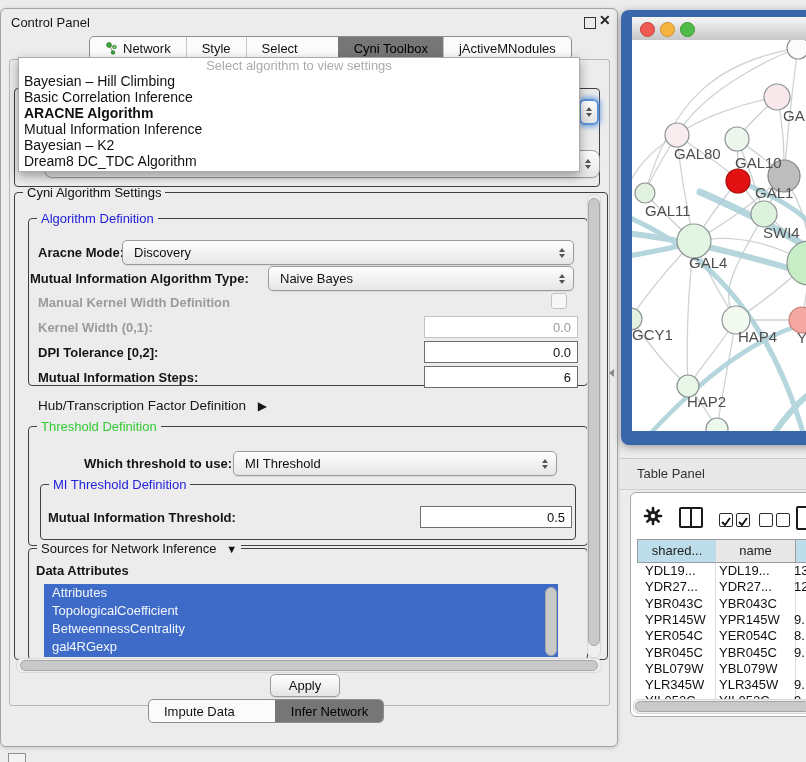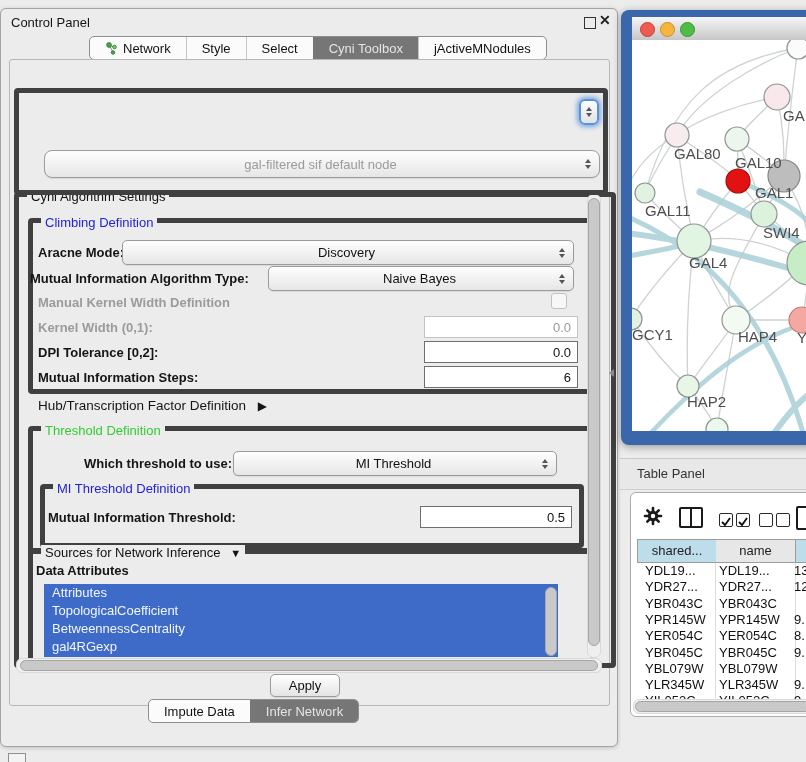--- a/index.html
+++ b/index.html
@@ -7,32 +7,32 @@
          font-family:"Liberation Sans",sans-serif;color:#111;}
   .abs{position:absolute;}
   .lbl{position:absolute;font-size:13px;white-space:nowrap;color:#151515;}
   .b{font-weight:bold;}
   .dis{color:#9B9B9B;}
   
   .win{position:absolute;background:#ECECEC;border:1px solid #A3A3A3;border-radius:6px;
        box-shadow:0 1px 4px rgba(0,0,0,.18);}
   .frame{position:absolute;border:1px solid #B7B7B7;border-radius:3px;}
   
-  .grp{position:absolute;border:5px solid #404040;border-radius:4px;}
+  .grp{position:absolute;border:1px solid #404040;border-radius:4px;}
   .gt{position:absolute;top:-8px;left:8px;background:#ECECEC;padding:0 4px;font-size:13px;white-space:nowrap;}
   
   .seg{position:absolute;display:flex;height:22px;border:1px solid #8E8E8E;border-radius:5px;
        background:#FBFBFB;overflow:hidden;align-items:stretch;}
   .sg{display:flex;align-items:center;padding:0 15px;font-size:13px;border-left:1px solid #C6C6C6;cursor:default;}
   .sg:first-child{border-left:none;}
-  .sg.sel{background:#767676;color:#e5e5e5;border-left-color:#767676;}
+  .sg.sel{background:#767676;color:#000000;border-left-color:#767676;margin-left:25px;}
   
   .combo{position:absolute;height:23px;border:1px solid #9B9B9B;border-radius:5px;
          background:linear-gradient(#FEFEFE,#E6E6E6);display:flex;align-items:center;
-         box-shadow:0 1px 1px rgba(0,0,0,.08);text-align:center;}
+         box-shadow:0 1px 1px rgba(0,0,0,.08);}
   .cv{font-size:13px;padding-left:11px;flex:1;white-space:nowrap;overflow:hidden;}
   .ar{display:flex;flex-direction:column;align-items:center;margin-right:8px;gap:2px;}
   .tu{width:0;height:0;border-left:3.5px solid transparent;border-right:3.5px solid transparent;border-bottom:4.5px solid #555;}
   .td{width:0;height:0;border-left:3.5px solid transparent;border-right:3.5px solid transparent;border-top:4.5px solid #555;}
   
   .fld{position:absolute;background:#FFF;border:1px solid #6E6E6E;font-size:13px;
        display:flex;align-items:center;justify-content:flex-end;padding-right:6px;}
   .fld.fdis{border-color:#C3C3C3;color:#9B9B9B;}
   
   #dd{position:absolute;left:18px;top:57px;width:560px;height:113px;background:#FFF;
@@ -116,27 +116,36 @@
         <span class="td"></span>
       </span>
   </div>
   <div class="abs" style="left:579px;top:99px;width:16px;height:22px;border:2px solid #5A92DC;border-radius:6px;
        background:linear-gradient(#FDFDFD,#E3E3E3);box-shadow:0 0 5px 2px rgba(90,146,220,.75);z-index:6;
        display:flex;flex-direction:column;align-items:center;justify-content:center;gap:2px;">
     <span class="tu"></span>
     <span class="td"></span>
   </div>
 
+  <div id="dd">
+    <div class="ddph">Select algorithm to view settings</div>
+    <div class="ddi">Bayesian – Hill Climbing</div>
+    <div class="ddi">Basic Correlation Inference</div>
+    <div class="ddi b">ARACNE Algorithm</div>
+    <div class="ddi">Mutual Information Inference</div>
+    <div class="ddi">Bayesian – K2</div>
+    <div class="ddi">Dream8 DC_TDC Algorithm</div>
+  </div>
 
   <div class="grp" style="left:14px;top:192px;width:592px;height:466px;">
     <span class="gt">Cyni Algorithm Settings</span>
   </div>
 
   <div class="grp" style="left:28px;top:218px;width:558px;height:166px;">
-    <span class="gt" style="color:#2222DD;">Climbing Definition</span>
+    <span class="gt" style="color:#2222DD;">Algorithm Definition</span>
   </div>
   <span class="lbl b" style="left:38px;top:245px;">Aracne Mode:</span>
   <div class="combo" style="left:122px;top:240px;width:450px;">
     <span class="cv">Discovery</span>
     <span class="ar">
         <span class="tu"></span>
         <span class="td"></span>
       </span>
   </div>
   <span class="lbl b" style="left:30px;top:271px;">Mutual Information Algorithm Type:</span>

